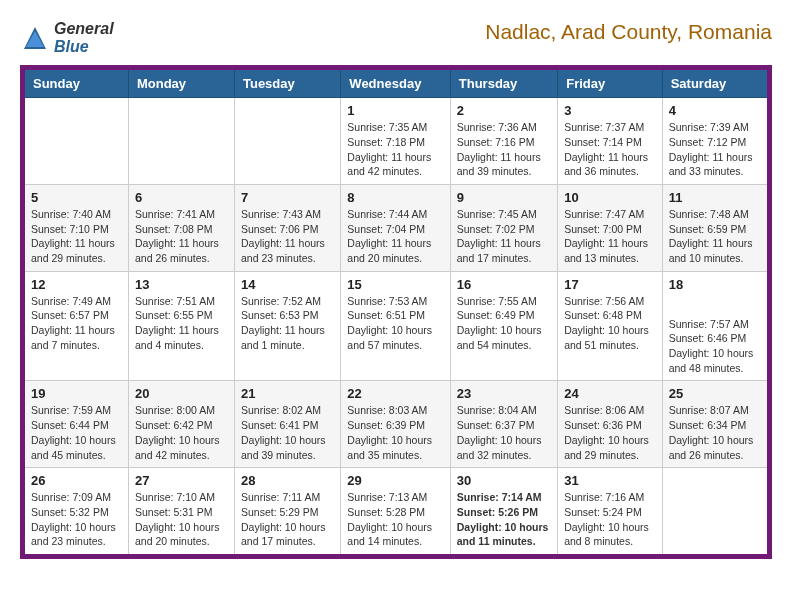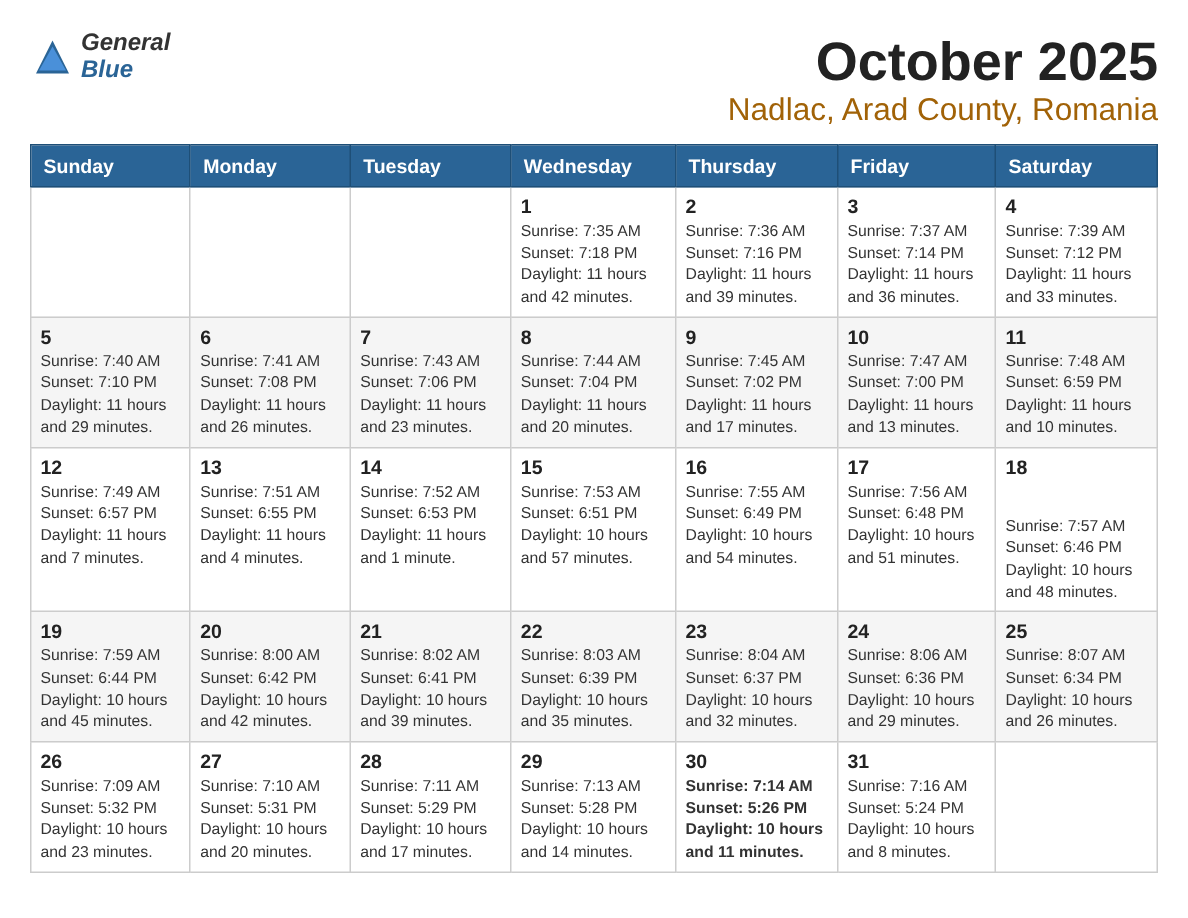--- a/index.html
+++ b/index.html
@@ -49,21 +49,21 @@
       font-weight: bold;
       color: #222;
     }
     .location {
       font-size: 21px;
       color: #a16207;
     }
     .calendar {
       width: 100%;
       border-collapse: collapse;
-      border: 1px solid #701a75;
+      border: 5px solid #701a75;
       padding-left: 12px;
     }
     .calendar th {
       background: #2a6496;
       color: #fff;
       text-align: left;
       padding: 6px 8px;
       font-size: 13px;
       border: 1px solid #1e4f77;
     }
@@ -104,21 +104,20 @@
     <svg class="logo-icon" viewBox="0 0 30 30">
       <polygon points="15,4 26,26 4,26" fill="#2a6496"></polygon>
       <polygon points="15,8 24,24 6,24" fill="#4a90d9"></polygon>
     </svg>
     <div class="logo-text">
       <span class="logo-general">General</span>
       <span class="logo-blue">Blue</span>
     </div>
   </div>
   <div class="title-block">
-    <div class="month-title">October 2025</div>
     <div class="location">Nadlac, Arad County, Romania</div>
   </div>
 </div>
 
 <table class="calendar">
   <thead>
     <tr>
     <th>Sunday</th>
         <th>Monday</th>
         <th>Tuesday</th>

